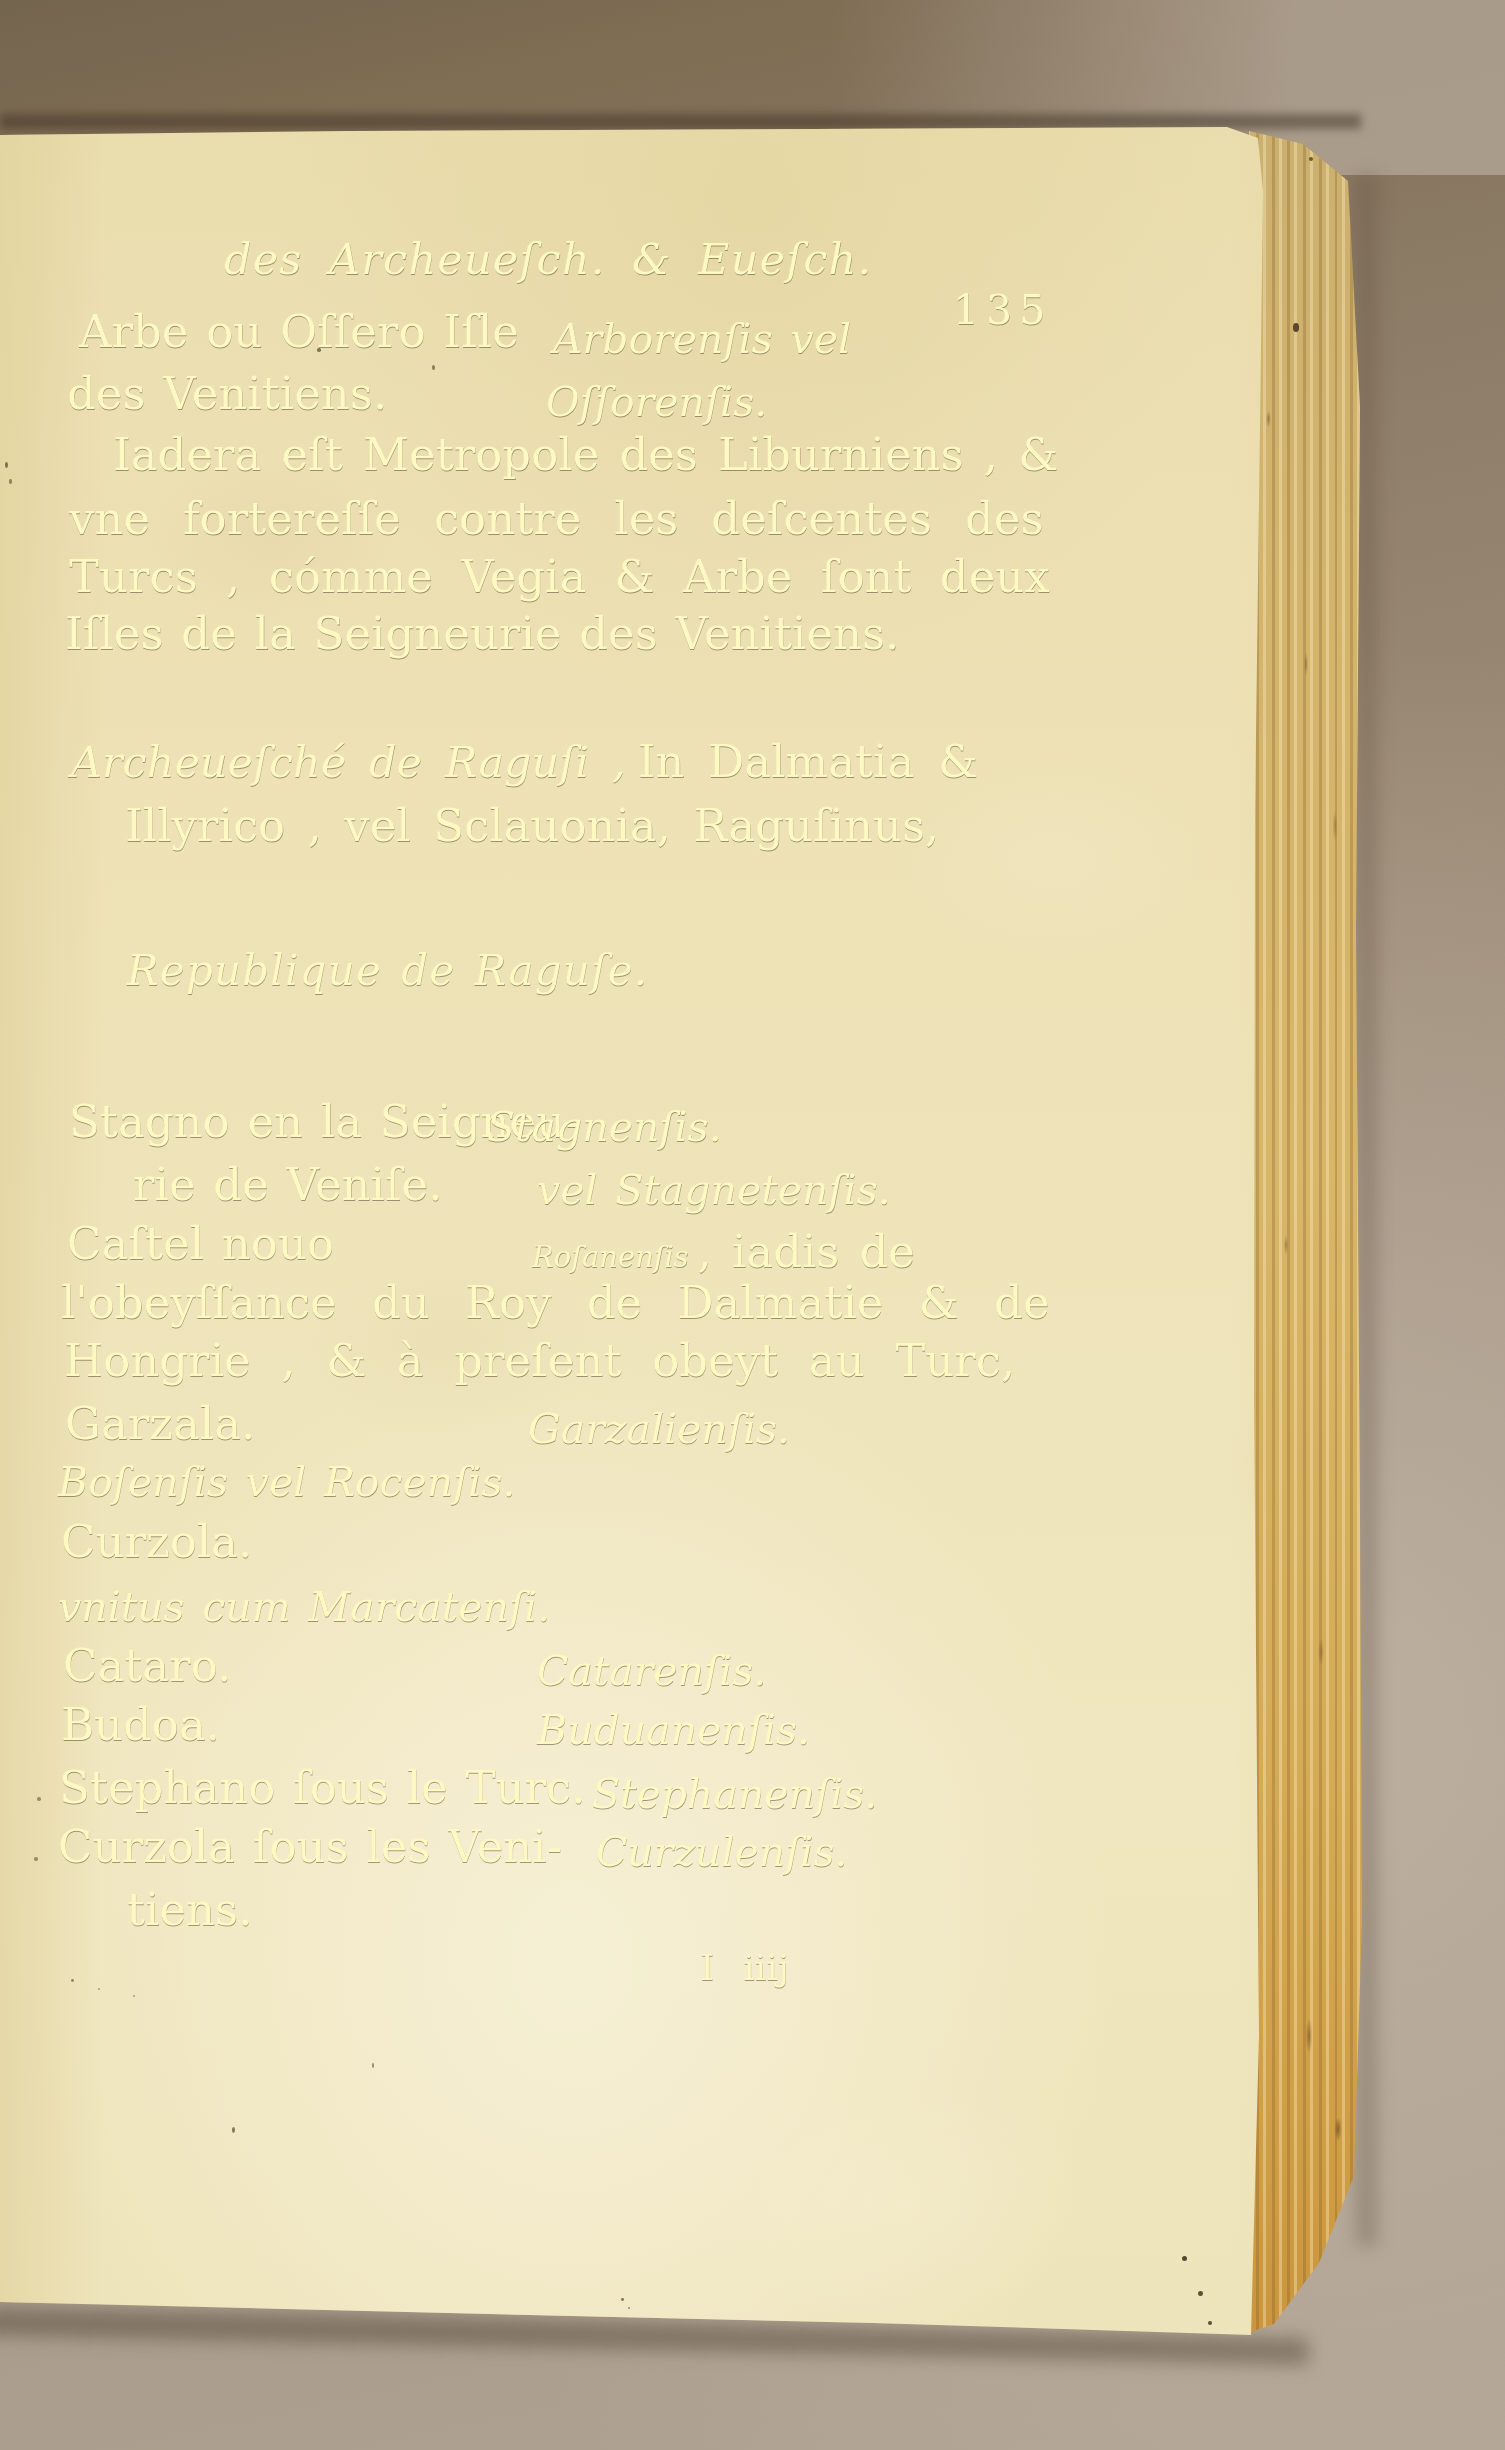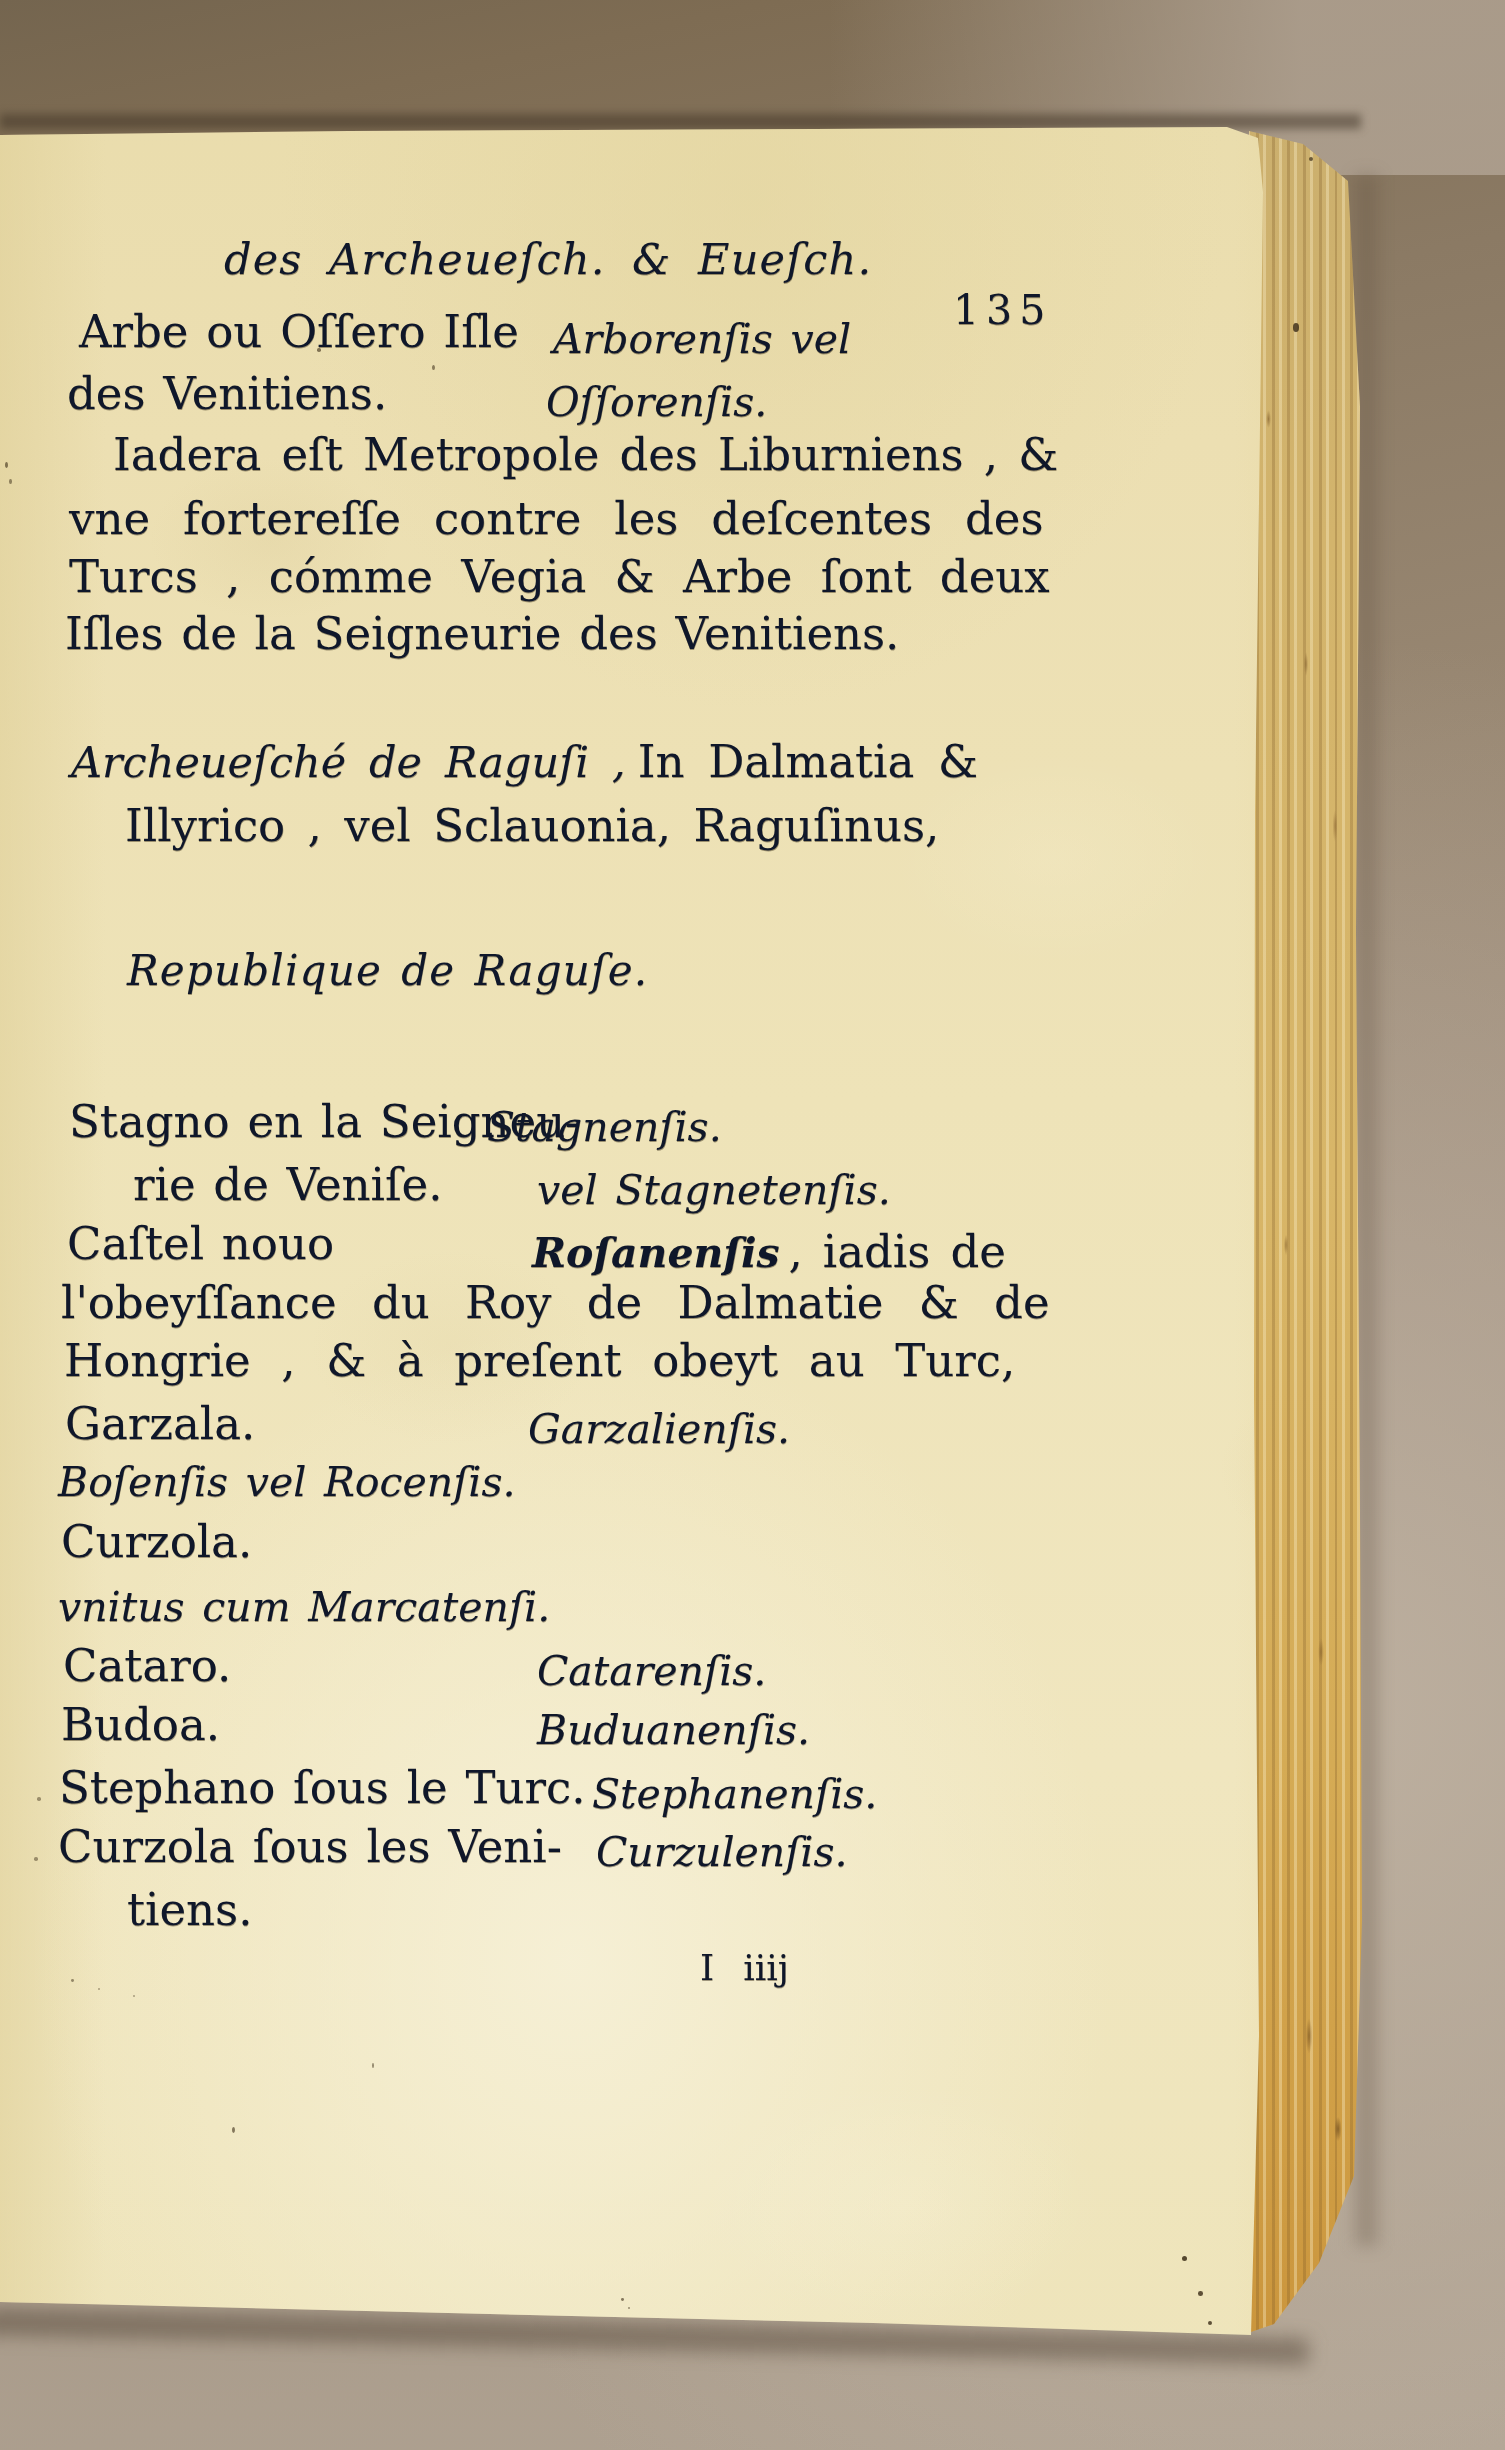--- a/index.html
+++ b/index.html
@@ -53,29 +53,29 @@
   
   .page-mottle{position:absolute;inset:0;
     clip-path:polygon(0px 135px,1227px 127px,1263px 192px,1255px 1396px,1251px 2335px,0px 2302px);
     background:
       radial-gradient(175px 116px at 18% 22%, rgba(190,170,110,.10), rgba(0,0,0,0) 70%),
       radial-gradient(233px 151px at 70% 35%, rgba(255,250,230,.12), rgba(0,0,0,0) 70%),
       radial-gradient(204px 140px at 30% 55%, rgba(196,176,116,.08), rgba(0,0,0,0) 70%),
       radial-gradient(291px 175px at 60% 90%, rgba(255,252,236,.14), rgba(0,0,0,0) 70%),
       radial-gradient(151px 116px at 88% 60%, rgba(198,176,112,.10), rgba(0,0,0,0) 70%);}
   
-  .line{position:absolute;white-space:nowrap;color:#0f172a;line-height:1;
+  .line{position:absolute;white-space:nowrap;color:#fef9c3;line-height:1;
     text-shadow:0.3px 0.5px 0.4px rgba(44,30,12,.42);}
   .r{font-size:45px;word-spacing:3.5px;}
   .i{font-style:italic;font-size:41px;word-spacing:4.7px;}
   .hd{font-style:italic;font-size:43px;letter-spacing:1.2px;word-spacing:11.6px;}
   .num{font-size:41px;letter-spacing:7px;margin-top:36px;}
   .i74{font-style:italic;font-size:43px;}
   .r78{font-style:normal;font-size:45px;}
-  .i70{font-style:italic;font-size:41px;font-weight:bold;}
+  .i70{font-style:italic;font-size:29px;}
   
   .speck{position:absolute;background:#3a2b16;border-radius:50%;}
 </style>
 </head>
 <body>
 
 <div class="scene">
   <div class="bg"></div>
   <div class="bg-top-light"></div>
   <div class="edge-shadow-top"></div>

